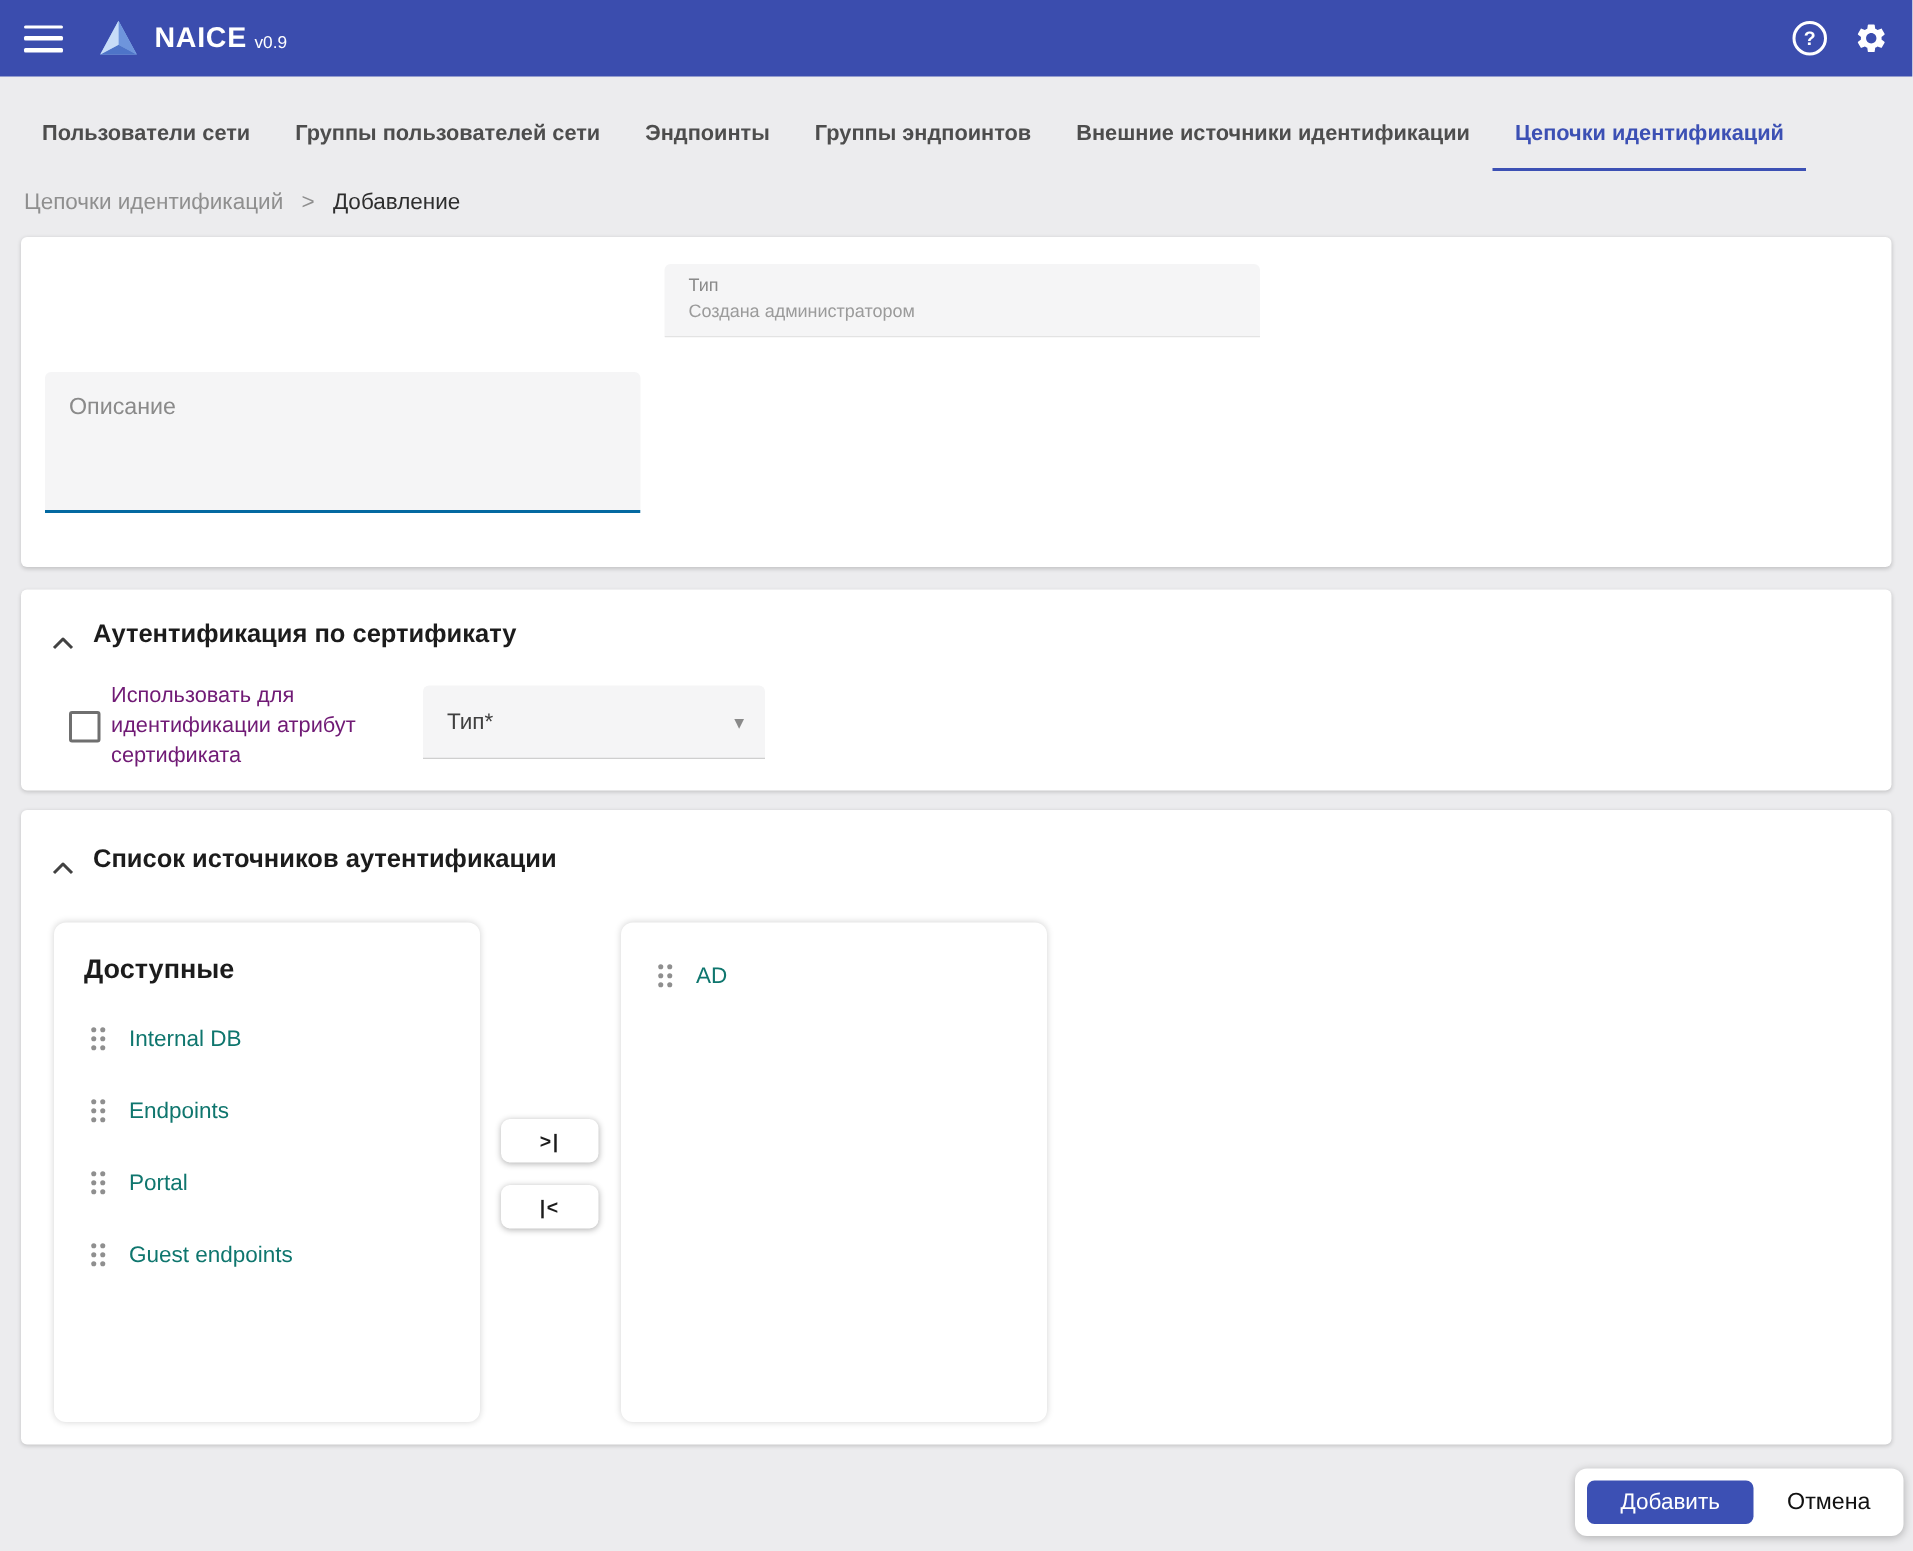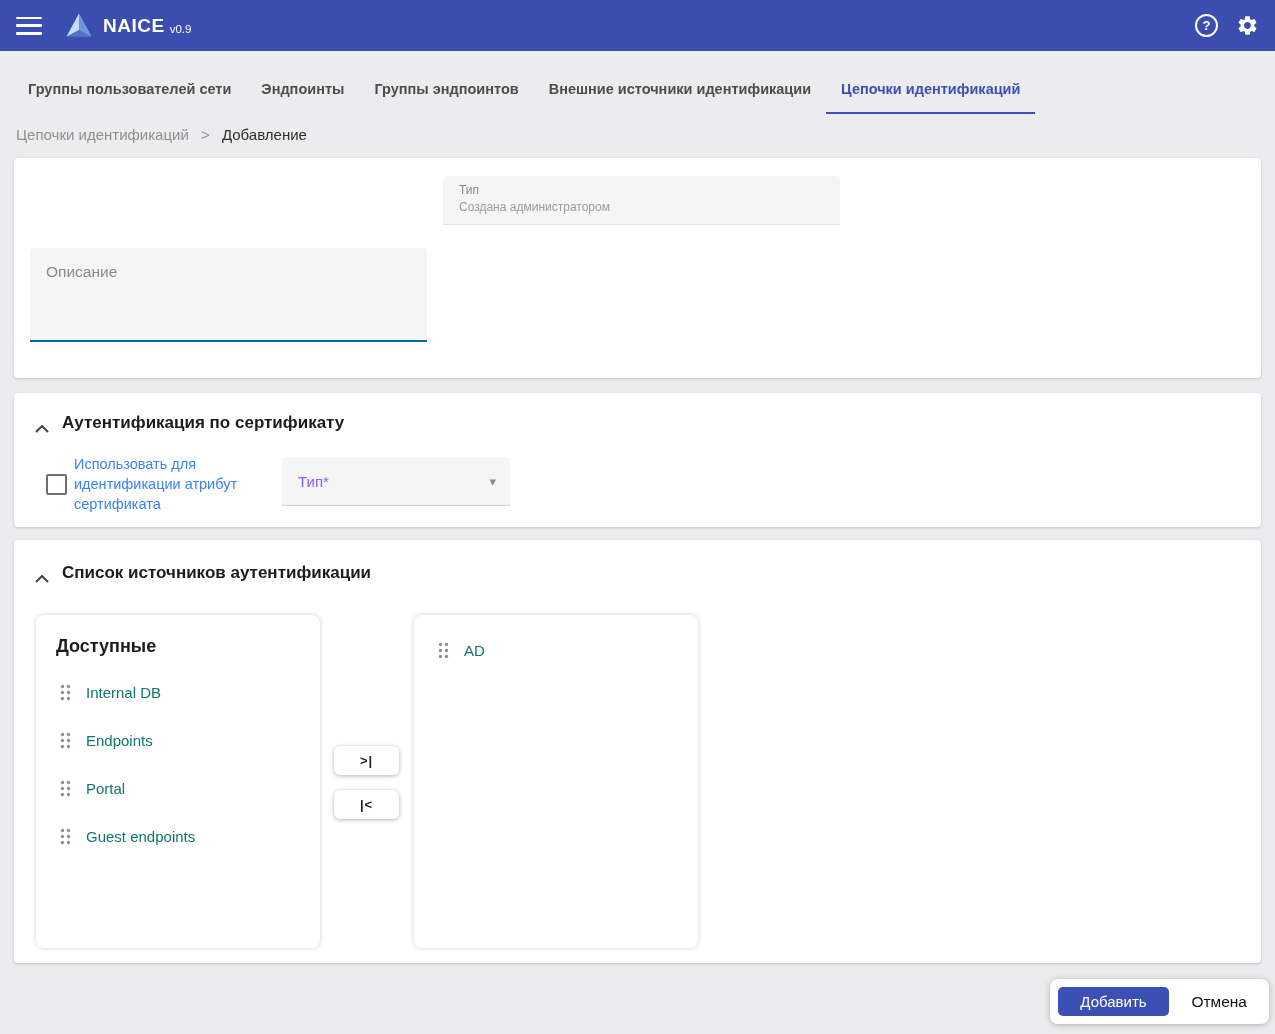--- a/index.html
+++ b/index.html
@@ -56,25 +56,25 @@
 
   
   .section-head{position:absolute;left:21px;display:flex;align-items:flex-end;gap:13px;}
   .section-title{font-size:17px;font-weight:bold;color:#1c1c1c;}
   .chev{cursor:pointer;display:flex;align-items:center;}
 
   
   .cert-head{top:20px;}
   .cb{position:absolute;left:32px;top:81px;width:17px;height:17px;border:2px solid #6f6f6f;
     border-radius:2px;background:#fff;cursor:pointer;}
-  .cb-label{position:absolute;left:60px;top:61px;width:182px;font-size:14.5px;line-height:20px;color:#3b82f6;}
+  .cb-label{position:absolute;left:60px;top:61px;width:182px;font-size:14.5px;line-height:20px;color:#701a75;}
   .type-select{position:absolute;left:268px;top:64px;width:228px;height:49px;background:#F5F5F6;
     border-bottom:1px solid #cfcfcf;border-radius:4px 4px 0 0;box-sizing:border-box;
     display:flex;align-items:center;justify-content:space-between;padding:0 14px 0 16px;cursor:pointer;}
-  .type-select .sel-label{font-size:15px;color:#8b5cf6;}
+  .type-select .sel-label{font-size:15px;color:#404040;}
   .type-select .arrow{font-size:13px;color:#8a8a8a;}
 
   
   .src-head{top:23px;}
   .list-box{position:absolute;top:75px;width:284px;height:333px;background:#fff;border-radius:8px;
     box-shadow:0 0 5px rgba(0,0,0,.18);}
   .box-available{left:22px;}
   .box-used{left:400px;}
   .box-title{margin:21px 0 0 20px;font-size:18px;font-weight:bold;color:#1c1c1c;}
   .list{margin-top:11px;}
@@ -122,20 +122,21 @@
       <div class="help-circle">?</div>
       <div style="display:flex;cursor:pointer;">
         <svg width="23" height="23" viewBox="0 0 24 24" fill="#fff">
           <path d="M19.14 12.94c.04-.3.06-.61.06-.94 0-.32-.02-.64-.07-.94l2.03-1.58c.18-.14.23-.41.12-.61l-1.92-3.32c-.12-.22-.37-.29-.59-.22l-2.39.96c-.5-.38-1.03-.7-1.62-.94l-.36-2.54c-.04-.24-.24-.41-.48-.41h-3.84c-.24 0-.43.17-.47.41l-.36 2.54c-.59.24-1.13.57-1.62.94l-2.39-.96c-.22-.08-.47 0-.59.22L2.74 8.87c-.12.21-.08.47.12.61l2.03 1.58c-.05.3-.09.63-.09.94s.02.64.07.94l-2.03 1.58c-.18.14-.23.41-.12.61l1.92 3.32c.12.22.37.29.59.22l2.39-.96c.5.38 1.03.7 1.62.94l.36 2.54c.05.24.24.41.48.41h3.84c.24 0 .44-.17.47-.41l.36-2.54c.59-.24 1.13-.56 1.62-.94l2.39.96c.22.08.47 0 .59-.22l1.92-3.32c.12-.22.07-.47-.12-.61l-2.01-1.58zM12 15.6c-1.98 0-3.6-1.62-3.6-3.6s1.62-3.6 3.6-3.6 3.6 1.62 3.6 3.6-1.62 3.6-3.6 3.6z"></path>
         </svg>
       </div>
     </div>
   </header>
 
   <nav class="tabs">
+    <div class="tab">Пользователи сети</div>
     <div class="tab">Группы пользователей сети</div>
     <div class="tab">Эндпоинты</div>
     <div class="tab">Группы эндпоинтов</div>
     <div class="tab">Внешние источники идентификации</div>
     <div class="tab active">Цепочки идентификаций</div>
   </nav>
 
   <div class="breadcrumb">
     <span>Цепочки идентификаций</span>
     <span class="sep">&gt;</span>

